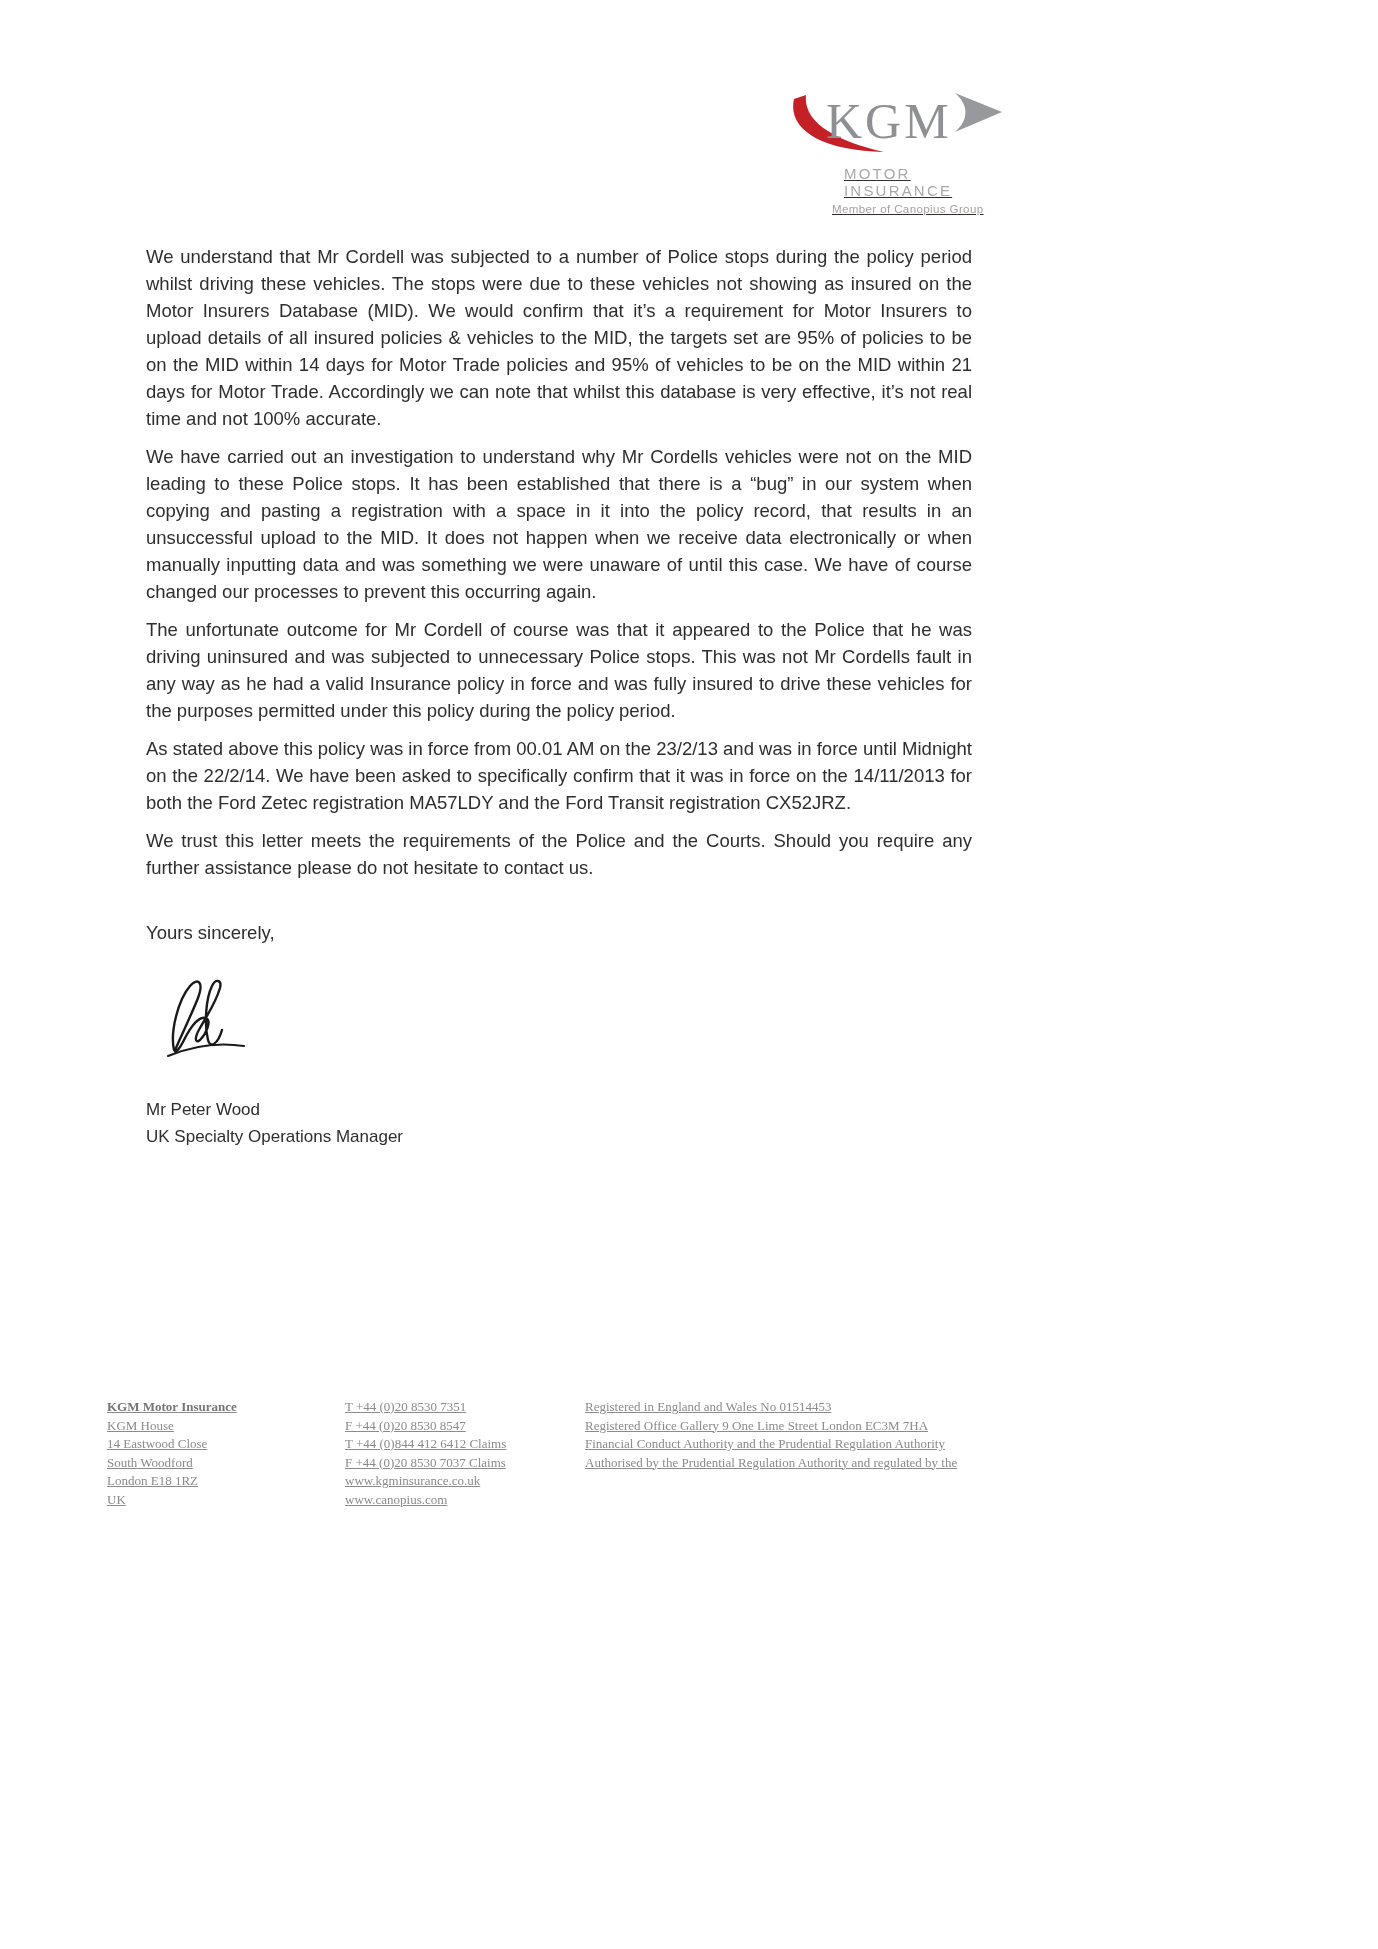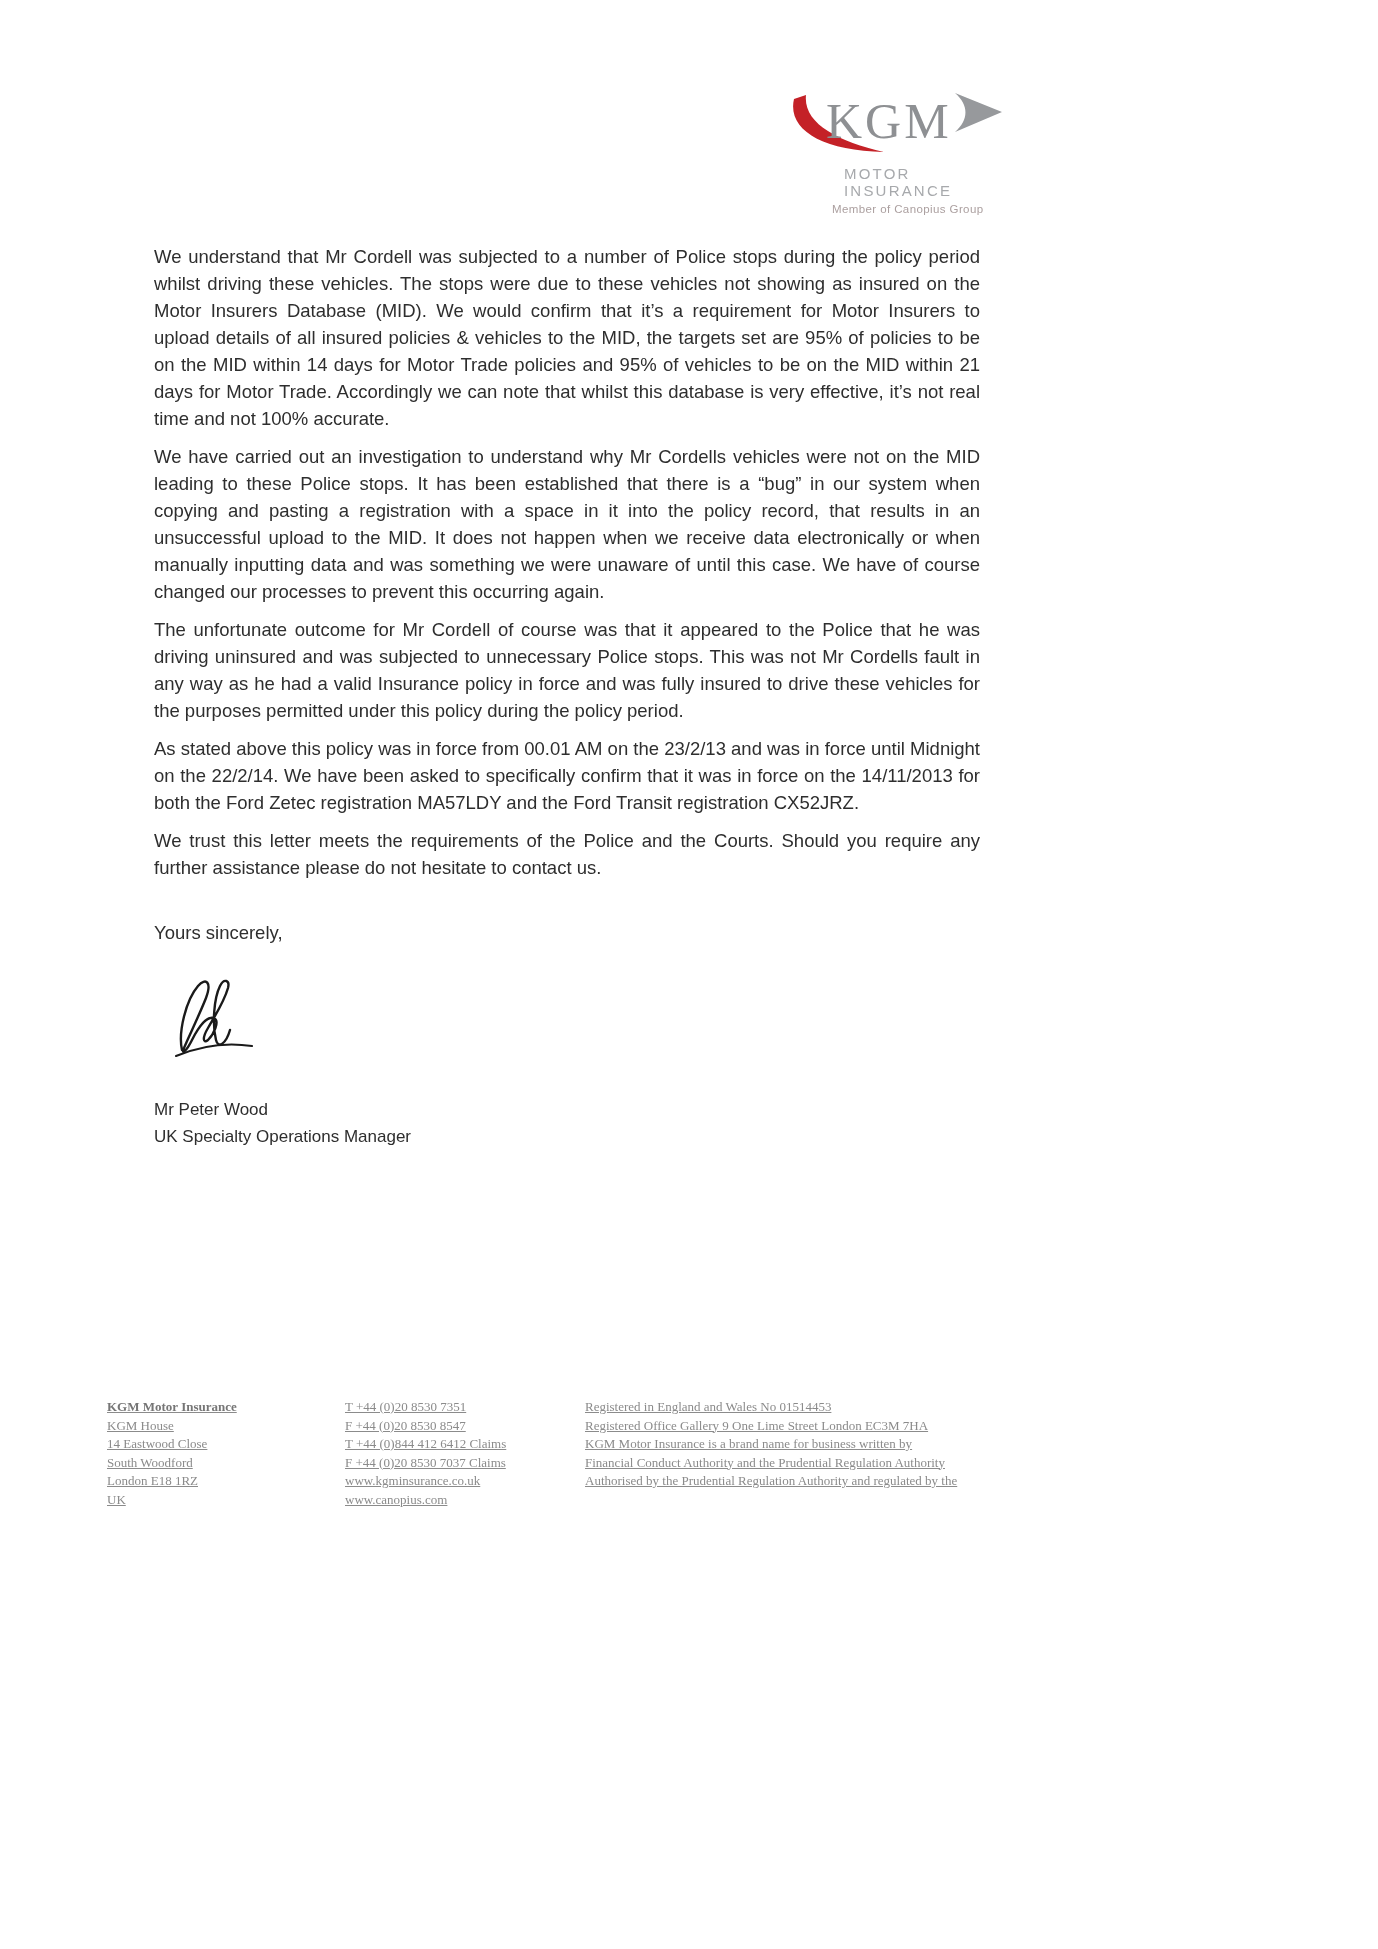--- a/index.html
+++ b/index.html
@@ -13,20 +13,21 @@
     color: #2e2e2e;
     overflow: hidden;
   }
 
   
   .logo-block {
     position: absolute;
     left: 788px;
     top: 85px;
     width: 230px;
+    text-decoration: underline;
   }
   .logo-tagline {
     margin-left: 56px;
     margin-top: 4px;
     font-family: "Liberation Sans", sans-serif;
     font-size: 15px;
     letter-spacing: 2.2px;
     color: #a7a9ac;
   }
   .logo-subline {
@@ -34,21 +35,21 @@
     margin-top: 4px;
     font-family: "Liberation Sans", sans-serif;
     font-size: 11.5px;
     letter-spacing: 0.4px;
     color: #ab9f9f;
   }
 
   
   .letter-body {
     position: absolute;
-    left: 154px;
+    left: 146px;
     top: 243px;
     width: 826px;
   }
   .letter-body p {
     margin: 0 0 11px 0;
     font-size: 18.5px;
     line-height: 27px;
     text-align: justify;
   }
   .closing {
@@ -144,19 +145,18 @@
       <div>T +44 (0)20 8530 7351</div>
       <div>F +44 (0)20 8530 8547</div>
       <div>T +44 (0)844 412 6412 Claims</div>
       <div>F +44 (0)20 8530 7037 Claims</div>
       <div>www.kgminsurance.co.uk</div>
       <div>www.canopius.com</div>
     </div>
     <div class="col-legal">
       <div>Registered in England and Wales No 01514453</div>
       <div>Registered Office Gallery 9 One Lime Street London EC3M 7HA</div>
-      <div>KGM Motor Insurance is a brand name for business written by</div>
       <div>Financial Conduct Authority and the Prudential Regulation Authority</div>
       <div>Authorised by the Prudential Regulation Authority and regulated by the</div>
     </div>
   </div>
 
 </div>
 
 </body></html>

